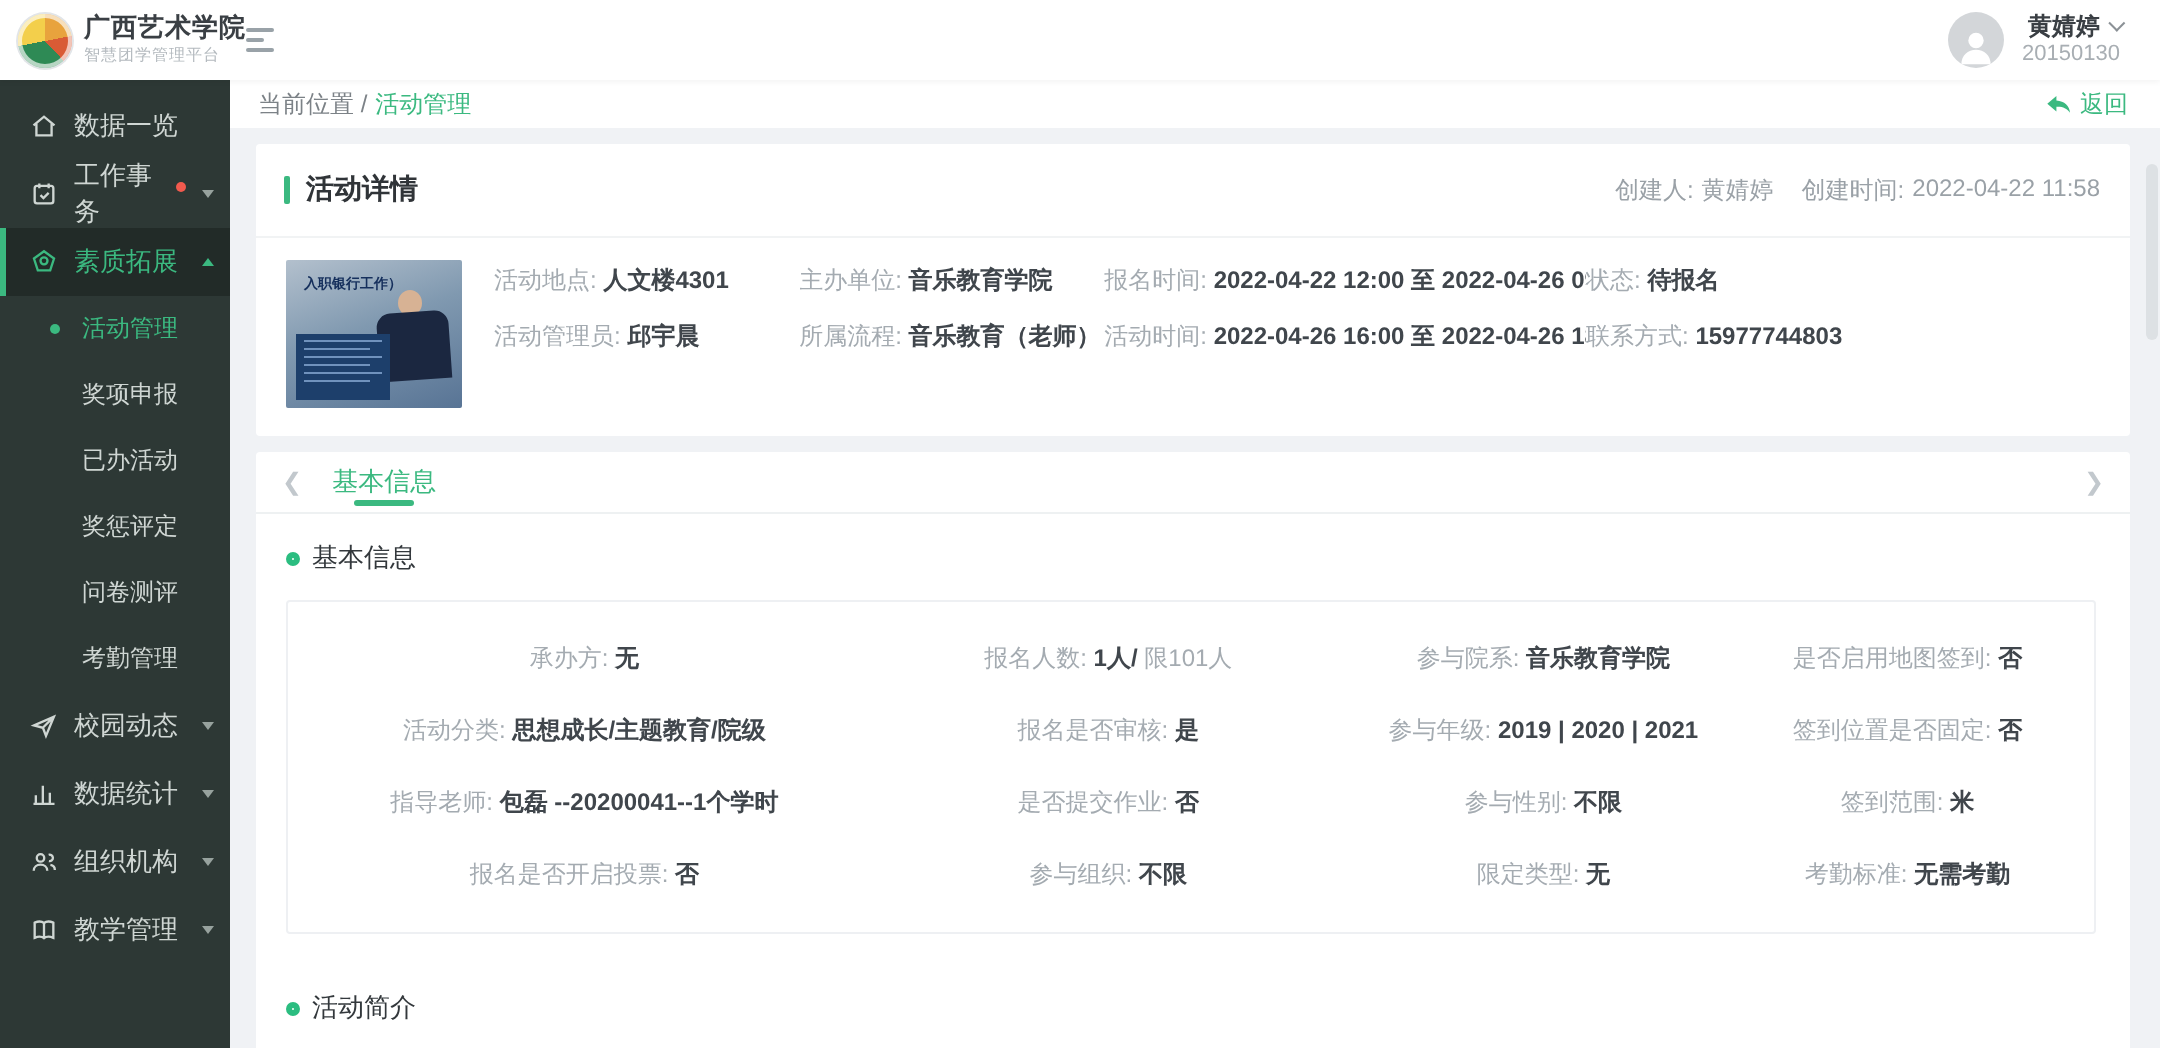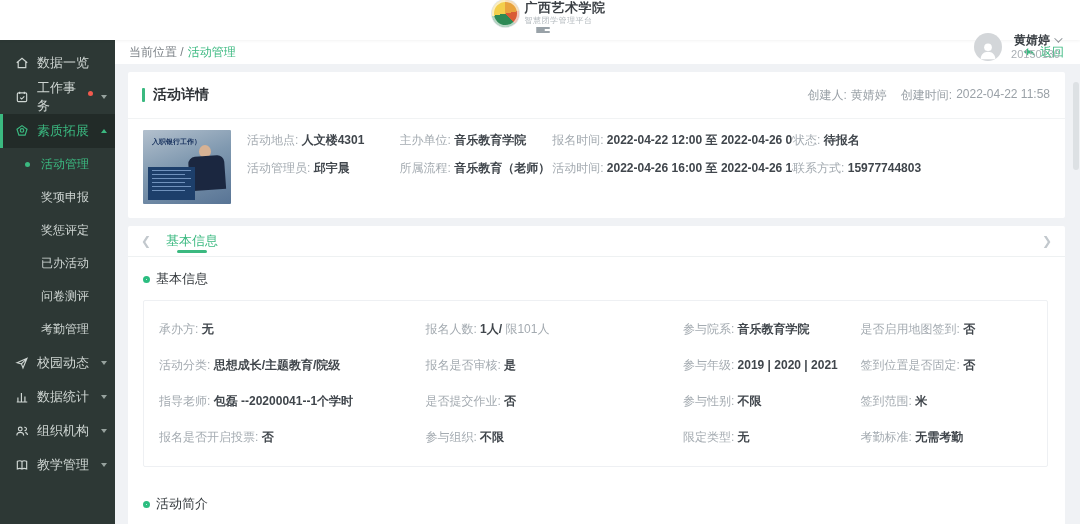--- a/index.html
+++ b/index.html
@@ -3,21 +3,21 @@
 <meta charset="utf-8">
 <style>
   * { box-sizing: border-box; margin: 0; padding: 0; }
   html,body { width:1080px; height:524px; }
   body {
     font-family: "Liberation Sans", "DejaVu Sans", sans-serif;
     background:#f0f2f5; position:relative; overflow:hidden; color:#333;
   }
   
   .app-header{position:absolute;top:0;left:0;right:0;height:40px;background:#fff;
-    display:flex;align-items:center;z-index:20;box-shadow:0 1px 3px rgba(0,0,0,.05);flex-direction:column;}
+    display:flex;align-items:center;z-index:20;box-shadow:0 1px 3px rgba(0,0,0,.05);}
   .brand{width:115px;flex:none;display:flex;align-items:center;gap:6px;padding-left:9px;}
   .logo{width:27px;height:27px;border-radius:50%;flex:none;
     background:conic-gradient(#e8a33d 0 22%, #d95b35 22% 38%, #2e8a55 38% 72%, #f3cf4b 72% 100%);
     box-shadow:inset 0 0 0 2px rgba(255,255,255,.65), 0 0 0 1px #e2e5e8;}
   .brand-txt{display:flex;flex-direction:column;line-height:1.1;}
   .brand-name{font-size:13px;font-weight:bold;color:#3a3f44;letter-spacing:.5px;white-space:nowrap;}
   .brand-sub{font-size:8px;color:#b3b9be;margin-top:2px;letter-spacing:.5px;white-space:nowrap;}
   .hamburger{margin-left:8px;width:16px;height:12px;display:flex;flex-direction:column;
     justify-content:space-between;cursor:pointer;}
   .hamburger i{display:block;height:2px;background:#99a2a8;border-radius:1px;}
@@ -84,21 +84,21 @@
   .tab-scroll{color:#c2c8cd;font-size:12px;cursor:pointer;line-height:1;}
   .tab{margin-left:15px;height:100%;display:flex;align-items:center;font-size:13px;color:#3bb980;
     position:relative;cursor:pointer;}
   .tab::after{content:"";position:absolute;bottom:3px;left:50%;transform:translateX(-50%);
     width:30px;height:3px;border-radius:1.5px;background:#3bb980;}
   .tab-scroll.right{margin-left:auto;}
   .panel2-body{padding:13px 17px 10px 15px;}
   .section-head{display:flex;align-items:center;gap:6px;font-size:13px;color:#33383c;}
   .ring{width:7px;height:7px;border:3px solid #2bbd80;border-radius:50%;background:#fff;flex:none;}
   .details-box{border:1px solid #eef0f3;border-radius:2px;margin-top:12px;
-    padding:20px 0 20px 15px;display:grid;grid-template-columns:30% 29% 20% 21%;row-gap:19px;font-size:12px;}
+    padding:20px 0 20px 15px;display:grid;grid-template-columns:30% 29% 20% 21%;row-gap:19px;font-size:12px;text-align:center;}
   .intro-section{margin-top:28px;}
   
   .scrollbar{position:absolute;right:1px;top:42px;bottom:2px;width:6px;}
   .scroll-thumb{width:6px;height:88px;border-radius:3px;background:#dde1e4;cursor:pointer;}
   svg{display:block;}
 </style>
 </head>
 <body>
 
 <header class="app-header">
@@ -165,24 +165,24 @@
   </div>
 
   <div class="submenu">
     <div class="submenu-item active">
       <span>活动管理</span>
     </div>
     <div class="submenu-item">
       <span>奖项申报</span>
     </div>
     <div class="submenu-item">
+      <span>已办活动</span>
+    </div>
+    <div class="submenu-item">
       <span>奖惩评定</span>
-    </div>
-    <div class="submenu-item">
-      <span>已办活动</span>
     </div>
     <div class="submenu-item">
       <span>问卷测评</span>
     </div>
     <div class="submenu-item">
       <span>考勤管理</span>
     </div>
   </div>
 
   <div class="menu-item">

